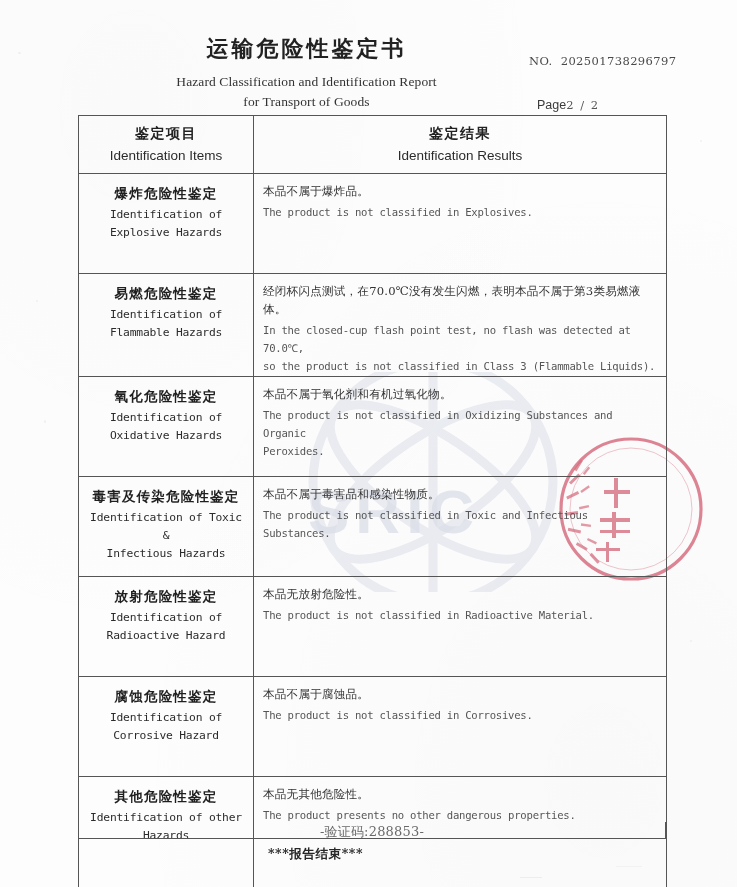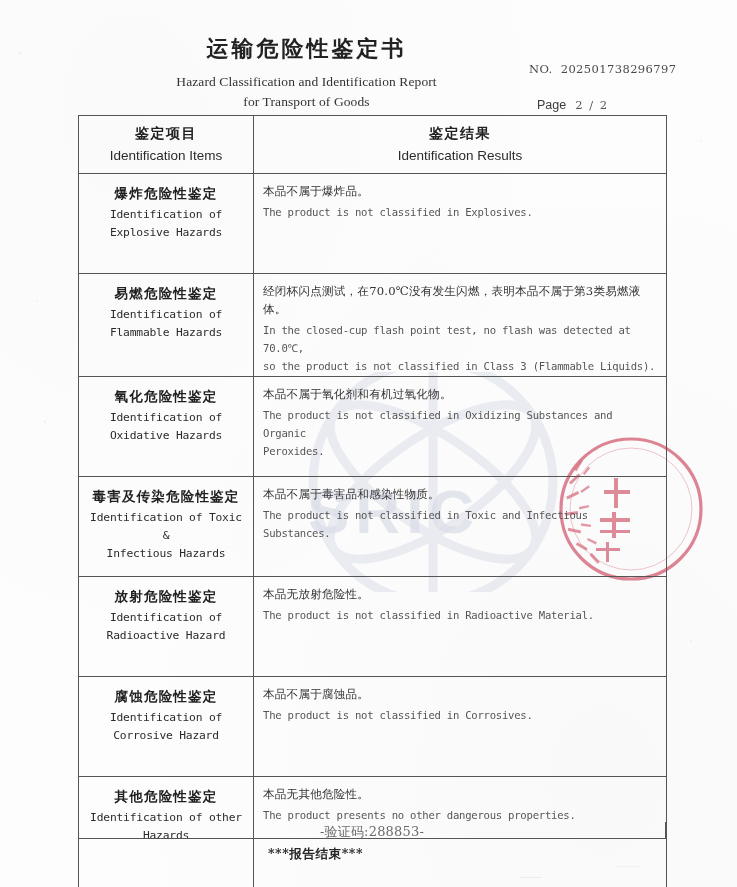--- a/index.html
+++ b/index.html
@@ -52,38 +52,38 @@
     text-align: center;
     font-size: 13.5px;
     color: #333;
     line-height: 1.45;
     margin-top: 8px;
     letter-spacing: 0.1px;
   }
   .report-no {
     position: absolute;
     left: 529px;
-    top: 62px;
+    top: 54px;
     font-family: "DejaVu Serif", serif;
     font-size: 11.5px;
     color: #4a4a4a;
     letter-spacing: 0.4px;
     white-space: nowrap;
   }
   .report-no .no-label { margin-right: 8px; }
   .page-no {
     position: absolute;
     left: 537px;
     top: 98px;
     font-family: "Liberation Sans", sans-serif;
     font-size: 12.5px;
     color: #3a3a3a;
     white-space: nowrap;
   }
-  .page-no .pg-label { margin-right: 9px; }
+  .page-no .pg-label { margin-right: 0; }
   .page-no .pg-val {
     font-family: "DejaVu Serif", serif;
     font-size: 11.5px;
     letter-spacing: 1.5px;
     color: #555;
   }
 
   
   .watermark {
     position: absolute;

